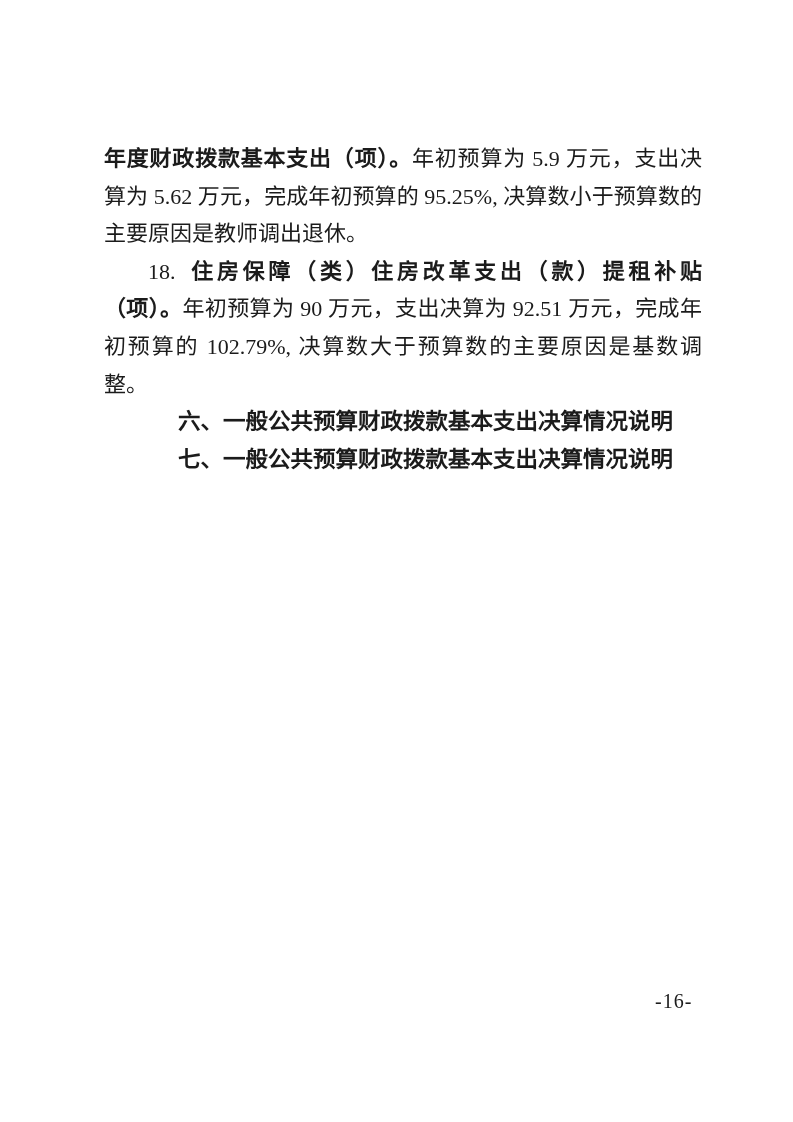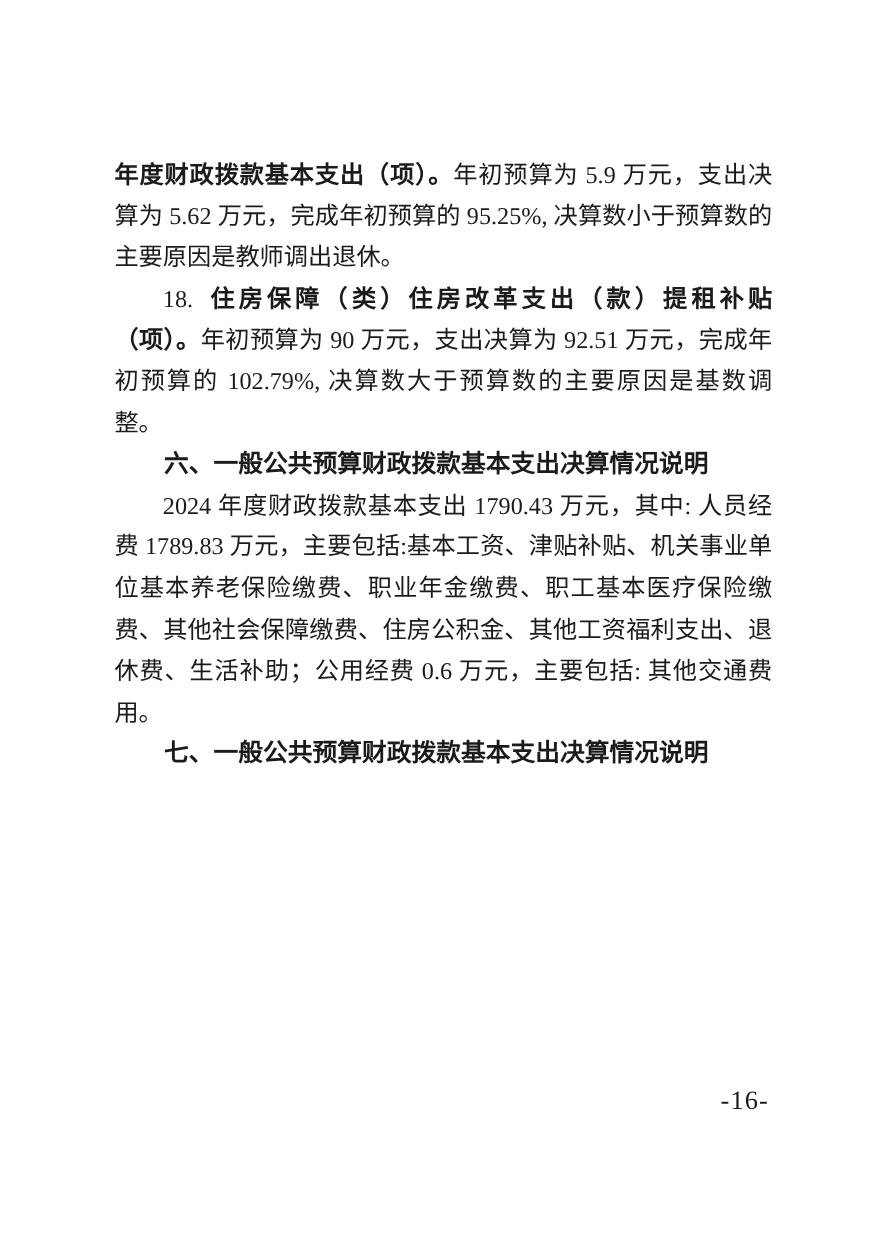--- a/index.html
+++ b/index.html
@@ -23,47 +23,46 @@
   p.para { text-align:justify; margin:0; }
   p.indent { text-indent:2em; }
   .lead { font-weight:bold; }
   .pnum { margin-right:0.55em; }
   h2.sec {
     font-family:"Liberation Sans","DejaVu Sans",sans-serif;
     font-weight:bold;
     font-size:22.5px;
     line-height:37.6px;
     text-indent:2em;
-    text-align:left;
+    text-align:center;
     margin:0;
   }
   .pageno {
     position:absolute;
     top:990px;
     left:655px;
-    font-size:24px;
+    font-size:20px;
     line-height:22px;
     letter-spacing:1px;
     color:#1b1b1b;
     font-family:"Liberation Serif","DejaVu Serif",serif;
   }
 </style>
 </head>
 <body>
 
 <div class="content">
 
   <p class="para"><span class="lead">年度财政拨款基本支出（项）。</span><span>年初预算为 5.9 万元，支出决算为 5.62 万元，完成年初预算的 95.25%, 决算数小于预算数的主要原因是教师调出退休。</span></p>
 
 
 
   <p class="para indent"><span class="pnum">18.</span><span class="lead">住房保障（类）住房改革支出（款）提租补贴（项）。</span><span>年初预算为 90 万元，支出决算为 92.51 万元，完成年初预算的 102.79%, 决算数大于预算数的主要原因是基数调整。</span></p>
 
   <h2 class="sec">六、一般公共预算财政拨款基本支出决算情况说明</h2>
 
-  <p class="para indent"><span>2024 年度财政拨款基本支出 1790.43 万元，其中: 人员经费 1789.83 万元，主要包括:基本工资、津贴补贴、机关事业单位基本养老保险缴费、职业年金缴费、职工基本医疗保险缴费、其他社会保障缴费、住房公积金、其他工资福利支出、退休费、生活补助；公用经费 0.6 万元，主要包括: 其他交通费用。</span></p>
 
   <h2 class="sec">七、一般公共预算财政拨款基本支出决算情况说明</h2>
 
 
 </div>
 
 <div class="pageno">-16-</div>
 
 </body></html>

